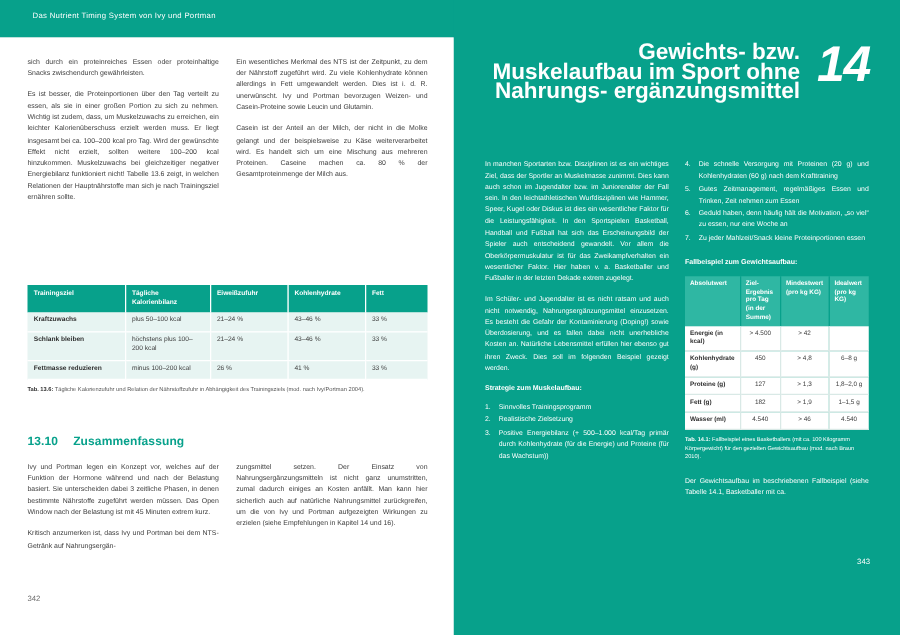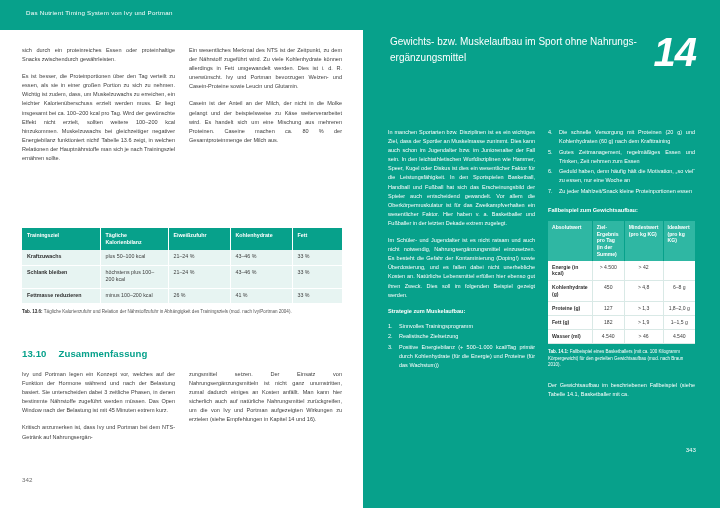--- a/index.html
+++ b/index.html
@@ -158,24 +158,25 @@
     width: 357px;
     height: 508px;
     background: #07a18b;
     color: #ffffff;
   }
   .chapter-head {
     position: absolute;
     left: 27px;
     top: 34px;
     width: 250px;
-    font-size: 10px;
+    font-size: 18px;
     line-height: 15.6px;
-    font-weight: normal;
-    color: #ffffff;
+    font-weight: bold;
+    color: #ffffff;
+    text-align: right;
   }
   .chapter-num {
     position: absolute;
     right: 24px;
     top: 32px;
     font-size: 40px;
     line-height: 40px;
     font-weight: bold;
     color: #ffffff;
     letter-spacing: -1px;

